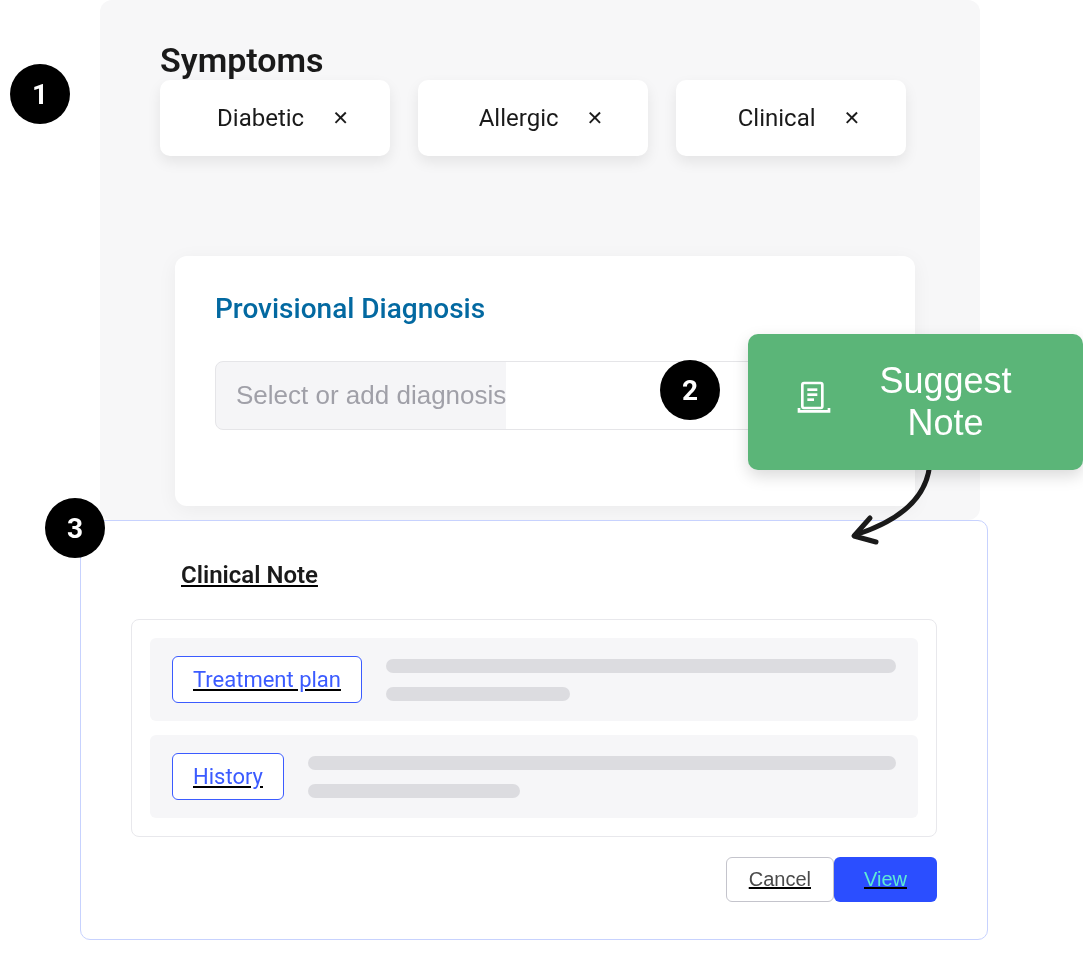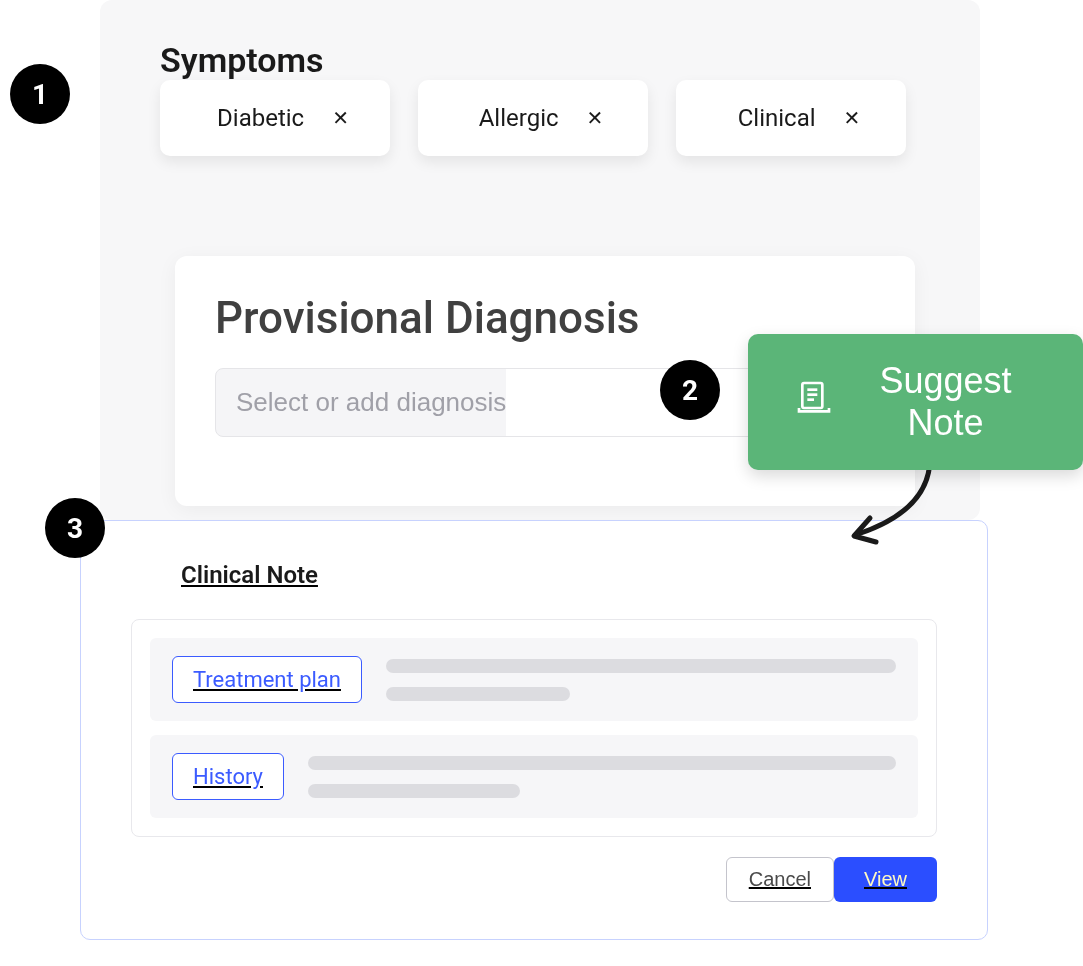--- a/index.html
+++ b/index.html
@@ -76,24 +76,24 @@
   top: 256px;
   left: 175px;
   width: 740px;
   height: 250px;
   background: #fff;
   border-radius: 12px;
   padding: 36px 40px;
   box-shadow: 0 4px 20px rgba(0,0,0,0.05);
 }
 .diagnosis-title {
-  font-size: 44px;
+  font-size: 28px;
   font-weight: 500;
-  color: #404040;
-  margin-bottom: 24px;
+  color: #0369a1;
+  margin-bottom: 36px;
 }
 .diagnosis-input {
   width: 100%;
   border: 1px solid #e5e5e8;
   border-radius: 8px;
   padding: 18px 20px;
   font-size: 26px;
   color: #a0a0a8;
   background: linear-gradient(to right, #f5f5f7 0%, #f5f5f7 44%, #fff 44%, #fff 100%);
   outline: none;
@@ -204,21 +204,21 @@
   font-size: 20px;
   color: #4a4a4a;
   cursor: pointer;
 }
 .btn-view {
   background: #2b4eff;
   border: none;
   border-radius: 6px;
   padding: 10px 30px;
   font-size: 20px;
-  color: #fef9c3;
+  color: #5eead4;
   cursor: pointer;
 }
 </style>
 </head>
 <body>
 
 <div class="step-badge badge-1">1</div>
 <div class="step-badge badge-2">2</div>
 <div class="step-badge badge-3">3</div>
 

